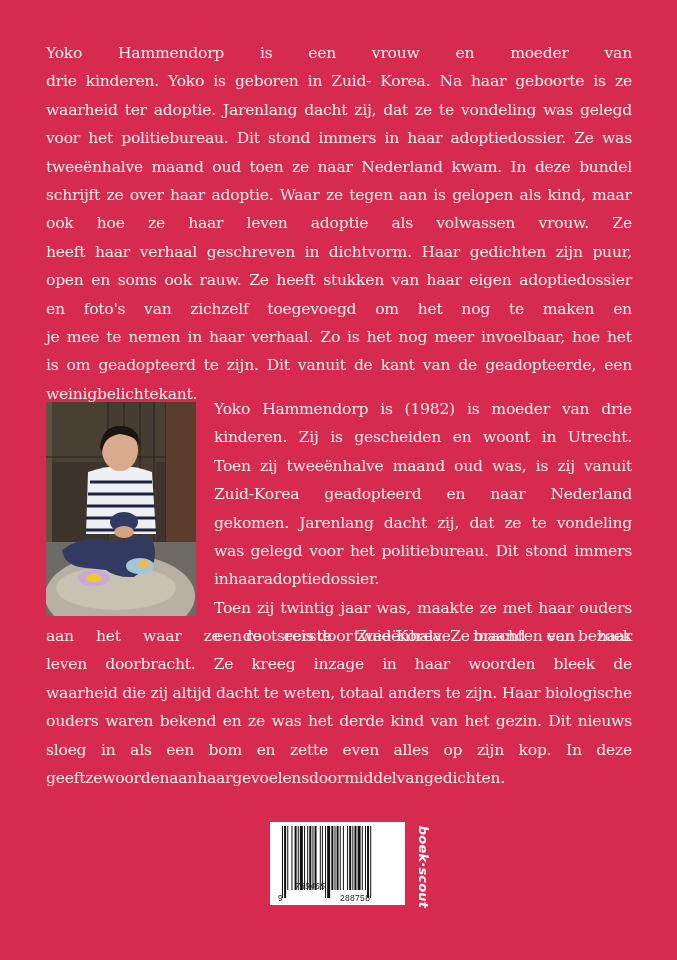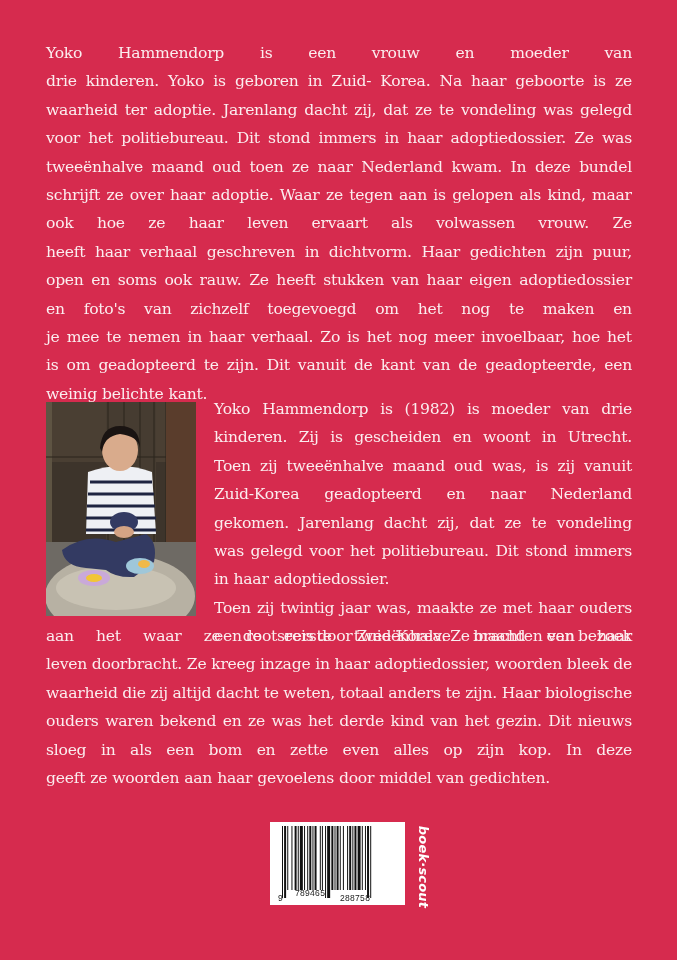--- a/index.html
+++ b/index.html
@@ -18,21 +18,21 @@
     font-size: 15.6px;
     text-align: justify;
     text-align-last: justify;
     white-space: nowrap;
     letter-spacing: -0.25px;
     word-spacing: -0.5px;
   }
   .line.last { text-align-last: left; }
   
   .jline { display: flex; justify-content: space-between; }
-  .jline.last { justify-content: flex-start; gap: 5px; }
+  .jline.last { justify-content: flex-start; }
 
   #para1 { left: 46px; top: 39px; width: 586px; }
   #para2-right { left: 214px; top: 395px; width: 418px; }
   #para2-full { left: 46px; top: 622px; width: 586px; }
 
   #photo {
     position: absolute; left: 46px; top: 402px; width: 150px; height: 214px;
     overflow: hidden; background: #3b332c;
   }
   #photo svg { display: block; }
@@ -40,21 +40,21 @@
   #barcode-box {
     position: absolute; left: 270px; top: 822px; width: 135px; height: 83px;
     background: #ffffff;
   }
   #barcode-digits {
     position: absolute; left: 0; bottom: 2px; width: 100%;
     font-family: "Liberation Sans", "DejaVu Sans", sans-serif;
     font-size: 8.5px; color: #222;
   }
   #barcode-digits .d1 { position: absolute; left: 8px; bottom: 0; }
-  #barcode-digits .d2 { position: absolute; left: 25px; bottom: 5px; letter-spacing: 0.3px; }
+  #barcode-digits .d2 { position: absolute; left: 25px; bottom: 12px; letter-spacing: 0.3px; font-style: italic; }
   #barcode-digits .d3 { position: absolute; left: 70px; bottom: 0; letter-spacing: 0.3px; }
 
   #brand {
     position: absolute; left: 413px; top: 822px;
     width: 20px; height: 90px;
   }
   #brand span {
     position: absolute; left: 50%; top: 50%;
     transform: translate(-50%, -50%) rotate(90deg);
     white-space: nowrap;
@@ -147,21 +147,21 @@
       <span>als</span>
       <span>kind,</span>
       <span>maar</span>
     </div>
     <div class="line jline">
       <span>ook</span>
       <span>hoe</span>
       <span>ze</span>
       <span>haar</span>
       <span>leven</span>
-      <span>ervaart</span>
+      <span>adoptie</span>
       <span>als</span>
       <span>volwassen</span>
       <span>vrouw.</span>
       <span>Ze</span>
     </div>
     <div class="line jline">
       <span>heeft</span>
       <span>haar</span>
       <span>verhaal</span>
       <span>geschreven</span>
@@ -386,21 +386,20 @@
       <span>haar</span>
     </div>
     <div class="line jline">
       <span>leven</span>
       <span>doorbracht.</span>
       <span>Ze</span>
       <span>kreeg</span>
       <span>inzage</span>
       <span>in</span>
       <span>haar</span>
-      <span>adoptiedossier,</span>
       <span>woorden</span>
       <span>bleek</span>
       <span>de</span>
     </div>
     <div class="line jline">
       <span>waarheid</span>
       <span>die</span>
       <span>zij</span>
       <span>altijd</span>
       <span>dacht</span>

